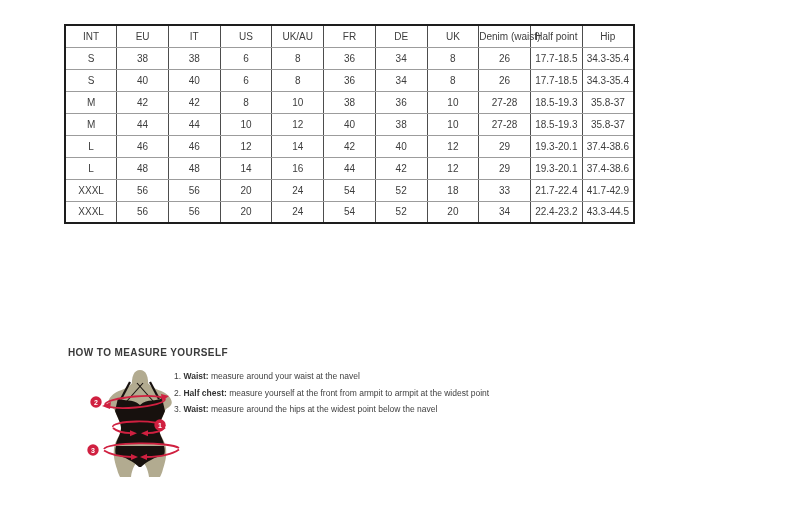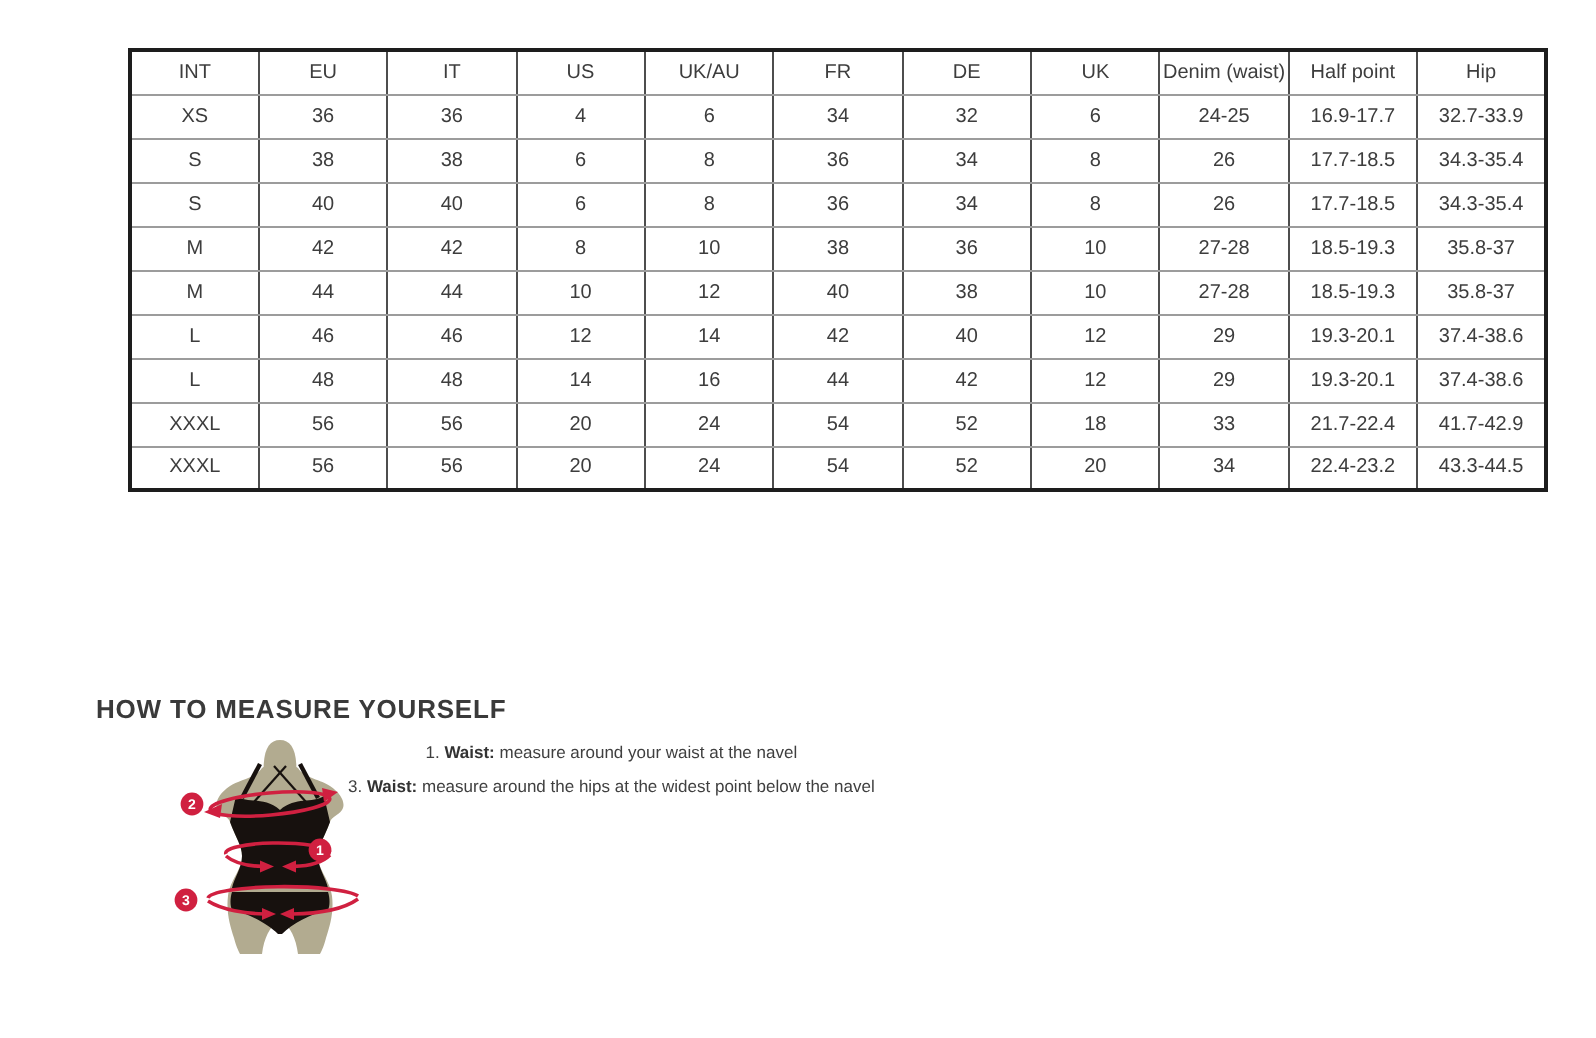--- a/index.html
+++ b/index.html
@@ -8,21 +8,21 @@
     position: relative;
     width: 798px; height: 519px;
     overflow: hidden;
     font-family: "Liberation Sans", sans-serif;
     color: var(--text-dark, #3d3d3d);
   }
 
   
   .size-table {
     position: absolute; left: 64px; top: 24px;
-    width: 710px;
+    width: 571px;
     border-collapse: collapse;
     table-layout: fixed;
     border: 2px solid var(--border-dark, #1d1d1d);
     background: #fff;
   }
   .size-table th, .size-table td {
     border-right: 1.5px solid var(--border-col, #4d4d4d);
     border-bottom: 1px solid var(--border-row, #9c9c9c);
     text-align: center;
     vertical-align: middle;
@@ -31,32 +31,32 @@
     color: var(--text-dark, #3d3d3d);
     height: 22px;
     padding: 0;
     white-space: nowrap;
   }
   .size-table th:last-child, .size-table td:last-child { border-right: none; }
   .size-table tbody tr:last-child td { border-bottom: none; }
 
   
   .measure-heading {
-    position: absolute; left: 48px; top: 347px;
-    font-size: 13px; font-weight: 700;
+    position: absolute; left: 68px; top: 347px;
+    font-size: 10px; font-weight: 700;
     letter-spacing: 0.4px;
     color: #3a3a3a;
   }
   .figure-wrap {
     position: absolute; left: 85px; top: 369px;
     width: 106px; height: 112px;
   }
   .instructions {
     position: absolute; left: 174px; top: 371px;
-    font-size: 8.5px; color: #3f3f3f; text-align: center;
+    font-size: 8.5px; color: #3f3f3f;
   }
   .instr-line { line-height: 10px; margin-bottom: 6.5px; white-space: nowrap; }
   .instr-line b { font-weight: 700; color: #333; }
 
   .badge-text {
     font-family: "Liberation Sans", sans-serif;
     font-size: 7px; font-weight: 700;
     fill: #ffffff;
   }
 </style>
@@ -74,33 +74,20 @@
         <th>FR</th>
         <th>DE</th>
         <th>UK</th>
         <th>Denim (waist)</th>
         <th>Half point</th>
         <th>Hip</th>
       </tr>
   </thead>
   <tbody id="table-body">
       <tr>
-        <td>XS</td>
-        <td>36</td>
-        <td>36</td>
-        <td>4</td>
-        <td>6</td>
-        <td>34</td>
-        <td>32</td>
-        <td>6</td>
-        <td>24-25</td>
-        <td>16.9-17.7</td>
-        <td>32.7-33.9</td>
-      </tr>
-      <tr>
         <td>S</td>
         <td>38</td>
         <td>38</td>
         <td>6</td>
         <td>8</td>
         <td>36</td>
         <td>34</td>
         <td>8</td>
         <td>26</td>
         <td>17.7-18.5</td>
@@ -263,14 +250,15 @@
     </g>
     <g>
       <circle cx="8" cy="81" r="5.7" fill="var(--accent-red)"></circle>
       <text class="badge-text" x="8" y="83.6" text-anchor="middle">3</text>
     </g>
   </svg>
 </div>
 
 <div class="instructions" id="instructions">
     <div class="instr-line"><span>1. </span><b>Waist:</b><span> measure around your waist at the navel</span></div>
+    <div class="instr-line"><span>2. </span><b>Half chest:</b><span> measure yourself at the front from armpit to armpit at the widest point</span></div>
     <div class="instr-line"><span>3. </span><b>Waist:</b><span> measure around the hips at the widest point below the navel</span></div>
   </div>
 
 </body></html>

